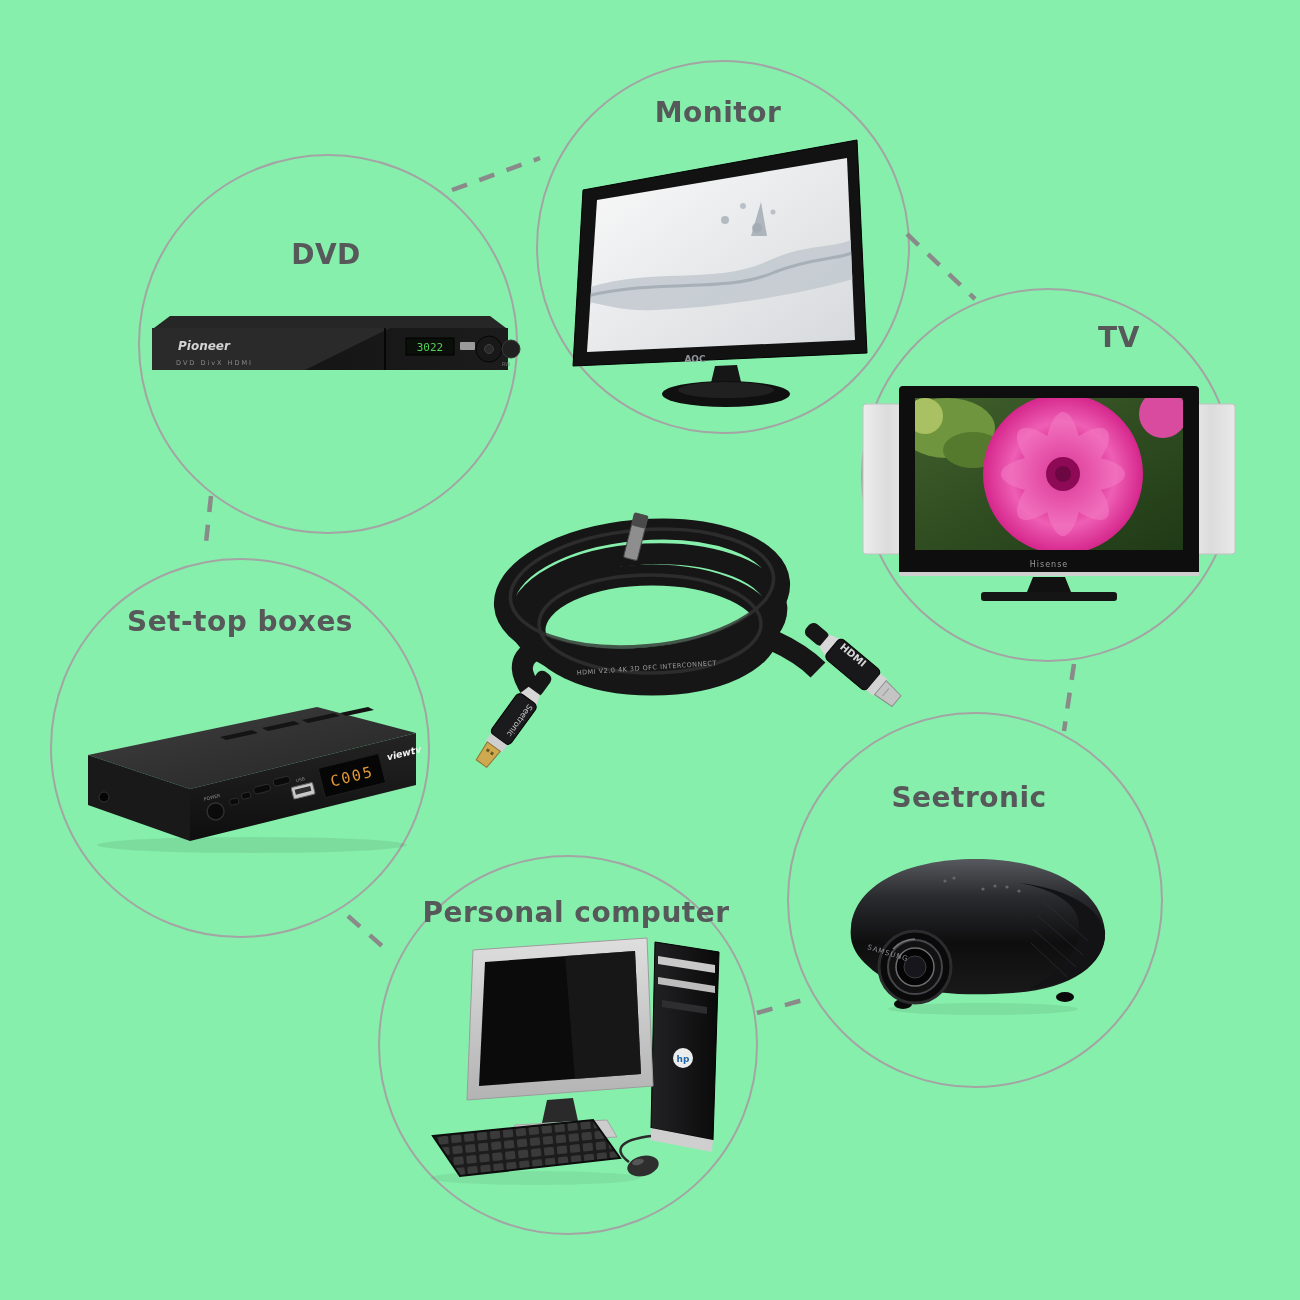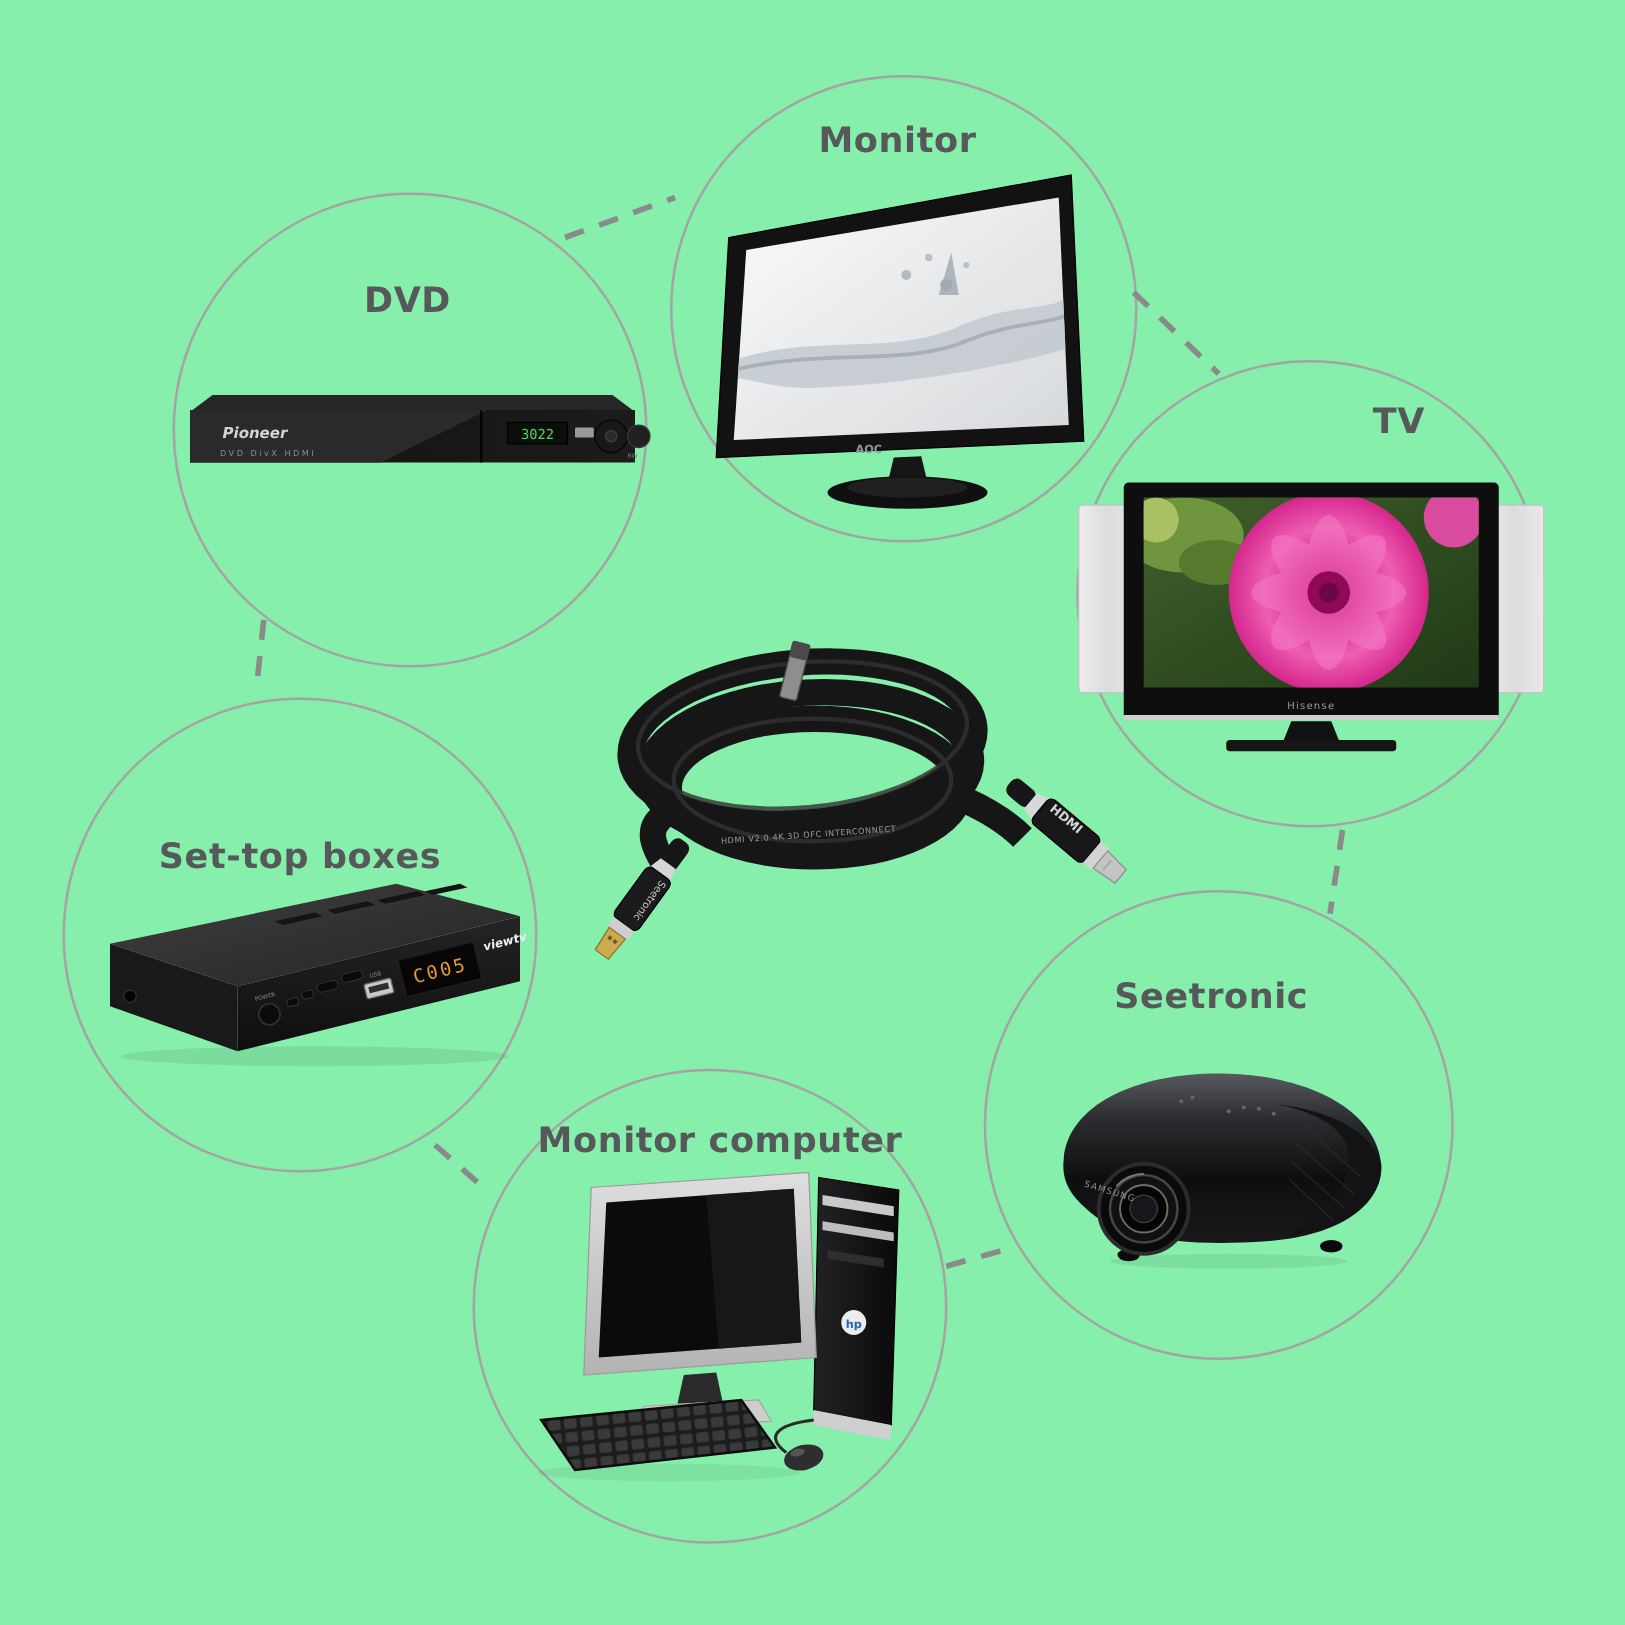--- a/index.html
+++ b/index.html
@@ -29,25 +29,25 @@
       <line x1="452" y1="190" x2="540" y2="158"></line>
       <line x1="907" y1="234" x2="975" y2="299"></line>
       <line x1="1074" y1="664" x2="1064" y2="731"></line>
       <line x1="757" y1="1013" x2="810" y2="998"></line>
       <line x1="348" y1="916" x2="382" y2="946"></line>
       <line x1="211" y1="496" x2="205" y2="552"></line>
     </g>
   </svg>
 
   <div class="node-label" style="left:718px;top:112px">Monitor</div>
-  <div class="node-label" style="left:326px;top:240px">DVD</div>
+  <div class="node-label" style="left:326px;top:254px">DVD</div>
   <div class="node-label" style="left:1119px;top:337px">TV</div>
-  <div class="node-label" style="left:240px;top:685px">Set-top boxes</div>
+  <div class="node-label" style="left:240px;top:621px">Set-top boxes</div>
   <div class="node-label" style="left:969px;top:797px">Seetronic</div>
-  <div class="node-label" style="left:576px;top:912px">Monitor computer</div>
+  <div class="node-label" style="left:576px;top:912px">Personal computer</div>
 
   <svg class="dev" style="left:140px;top:308px" width="380" height="72" viewBox="0 0 380 72">
     <defs>
       <linearGradient id="dvdF" x1="0" y1="0" x2="1" y2="0">
         <stop offset="0" stop-color="#101010"></stop>
           <stop offset="1" stop-color="#1c1c1c"></stop>
       </linearGradient>
     </defs>
     <polygon points="30,8 350,8 366,20 14,20" fill="#262626"></polygon>
     <rect x="12" y="20" width="356" height="42" fill="url(#dvdF)"></rect>

